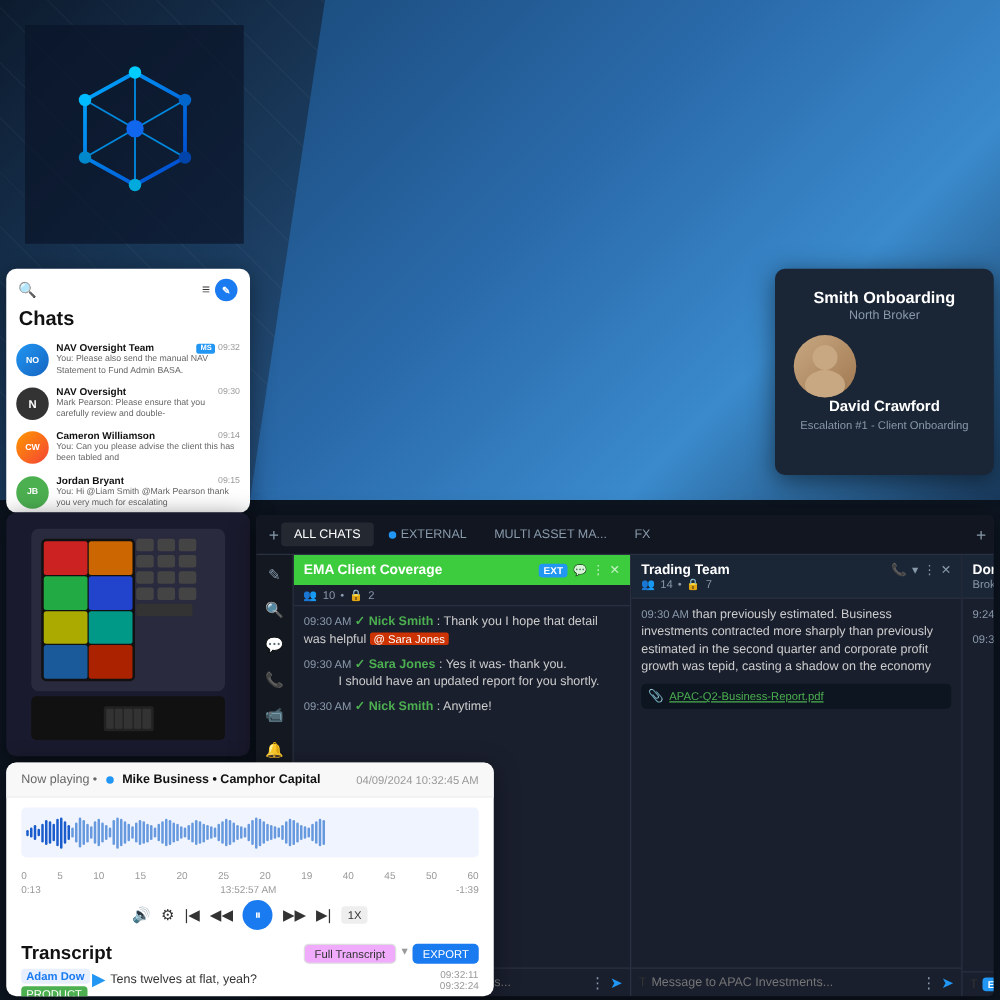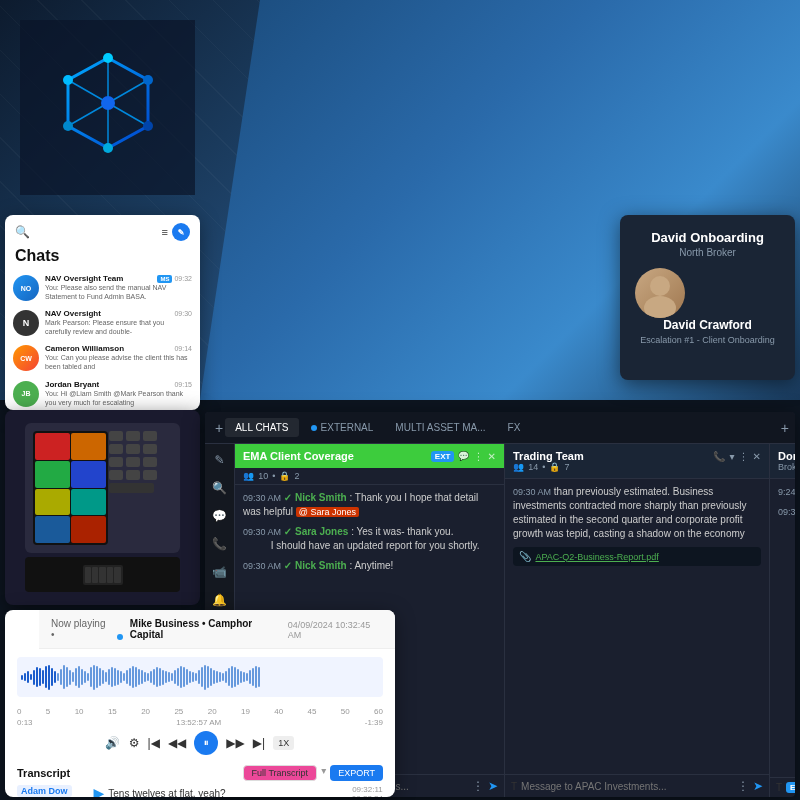--- a/index.html
+++ b/index.html
@@ -186,21 +186,21 @@
     .col3-header { padding: 6px 8px; background: #1a2535; border-bottom: 1px solid #2a3040; }
     .col3-title { font-size: 11px; font-weight: 600; color: white; }
 
     
     .panel-transcript {
       position: absolute; top: 610px; left: 5px; width: 390px; height: 187px;
       background: white; border-radius: 8px; overflow: hidden; box-shadow: 0 4px 20px rgba(0,0,0,0.4);
     }
     .transcript-header {
       padding: 8px 12px; background: #f8f8f8; border-bottom: 1px solid #eee;
-      font-size: 10px; color: #444; display: flex; align-items: flex-end; gap: 4px; margin-left: 34px;
+      font-size: 10px; color: #444; display: flex; align-items: center; gap: 4px;
     }
     .playing-label { color: #666; }
     .playing-name { font-weight: 600; color: #111; }
     .playing-time { color: #999; font-size: 9px; margin-left: auto; }
 
     .waveform-area { padding: 8px 12px; }
     .waveform { height: 40px; background: #f0f4ff; border-radius: 4px; overflow: hidden; position: relative; }
     .waveform-bars {
       display: flex; align-items: center; height: 100%; gap: 1px; padding: 2px 4px;
     }
@@ -212,25 +212,25 @@
       display: flex; align-items: center; justify-content: center; gap: 8px; padding: 4px 12px;
     }
     .ctrl-icon { color: #333; font-size: 12px; cursor: pointer; }
     .ctrl-play { width: 24px; height: 24px; border-radius: 50%; background: #1a7af0; display: flex; align-items: center; justify-content: center; color: white; font-size: 10px; cursor: pointer; }
     .speed-badge { background: #eee; color: #333; font-size: 9px; padding: 2px 5px; border-radius: 3px; cursor: pointer; }
 
     .transcript-body { padding: 6px 12px; }
     .transcript-title-row {
       display: flex; justify-content: space-between; align-items: center; margin-bottom: 4px;
     }
-    .transcript-label { font-size: 11px; font-weight: 600; color: #111; }
-    .transcript-btn { background: #ec4899; border: 1px solid #ddd; border-radius: 4px; padding: 2px 8px; font-size: 9px; color: #333; cursor: pointer; }
+    .transcript-label { font-size: 15px; font-weight: 600; color: #111; }
+    .transcript-btn { background: #f0abfc; border: 1px solid #ddd; border-radius: 4px; padding: 2px 8px; font-size: 9px; color: #333; cursor: pointer; }
     .export-btn { background: #1a7af0; color: white; border: none; border-radius: 4px; padding: 2px 8px; font-size: 9px; cursor: pointer; }
 
-    .transcript-line { display: flex; align-items: flex-start; gap: 22px; margin-top: 4px; }
+    .transcript-line { display: flex; align-items: flex-start; gap: 2px; margin-top: 4px; }
     .speaker-tag { font-size: 9px; font-weight: 600; color: #1a7af0; background: #e8f0ff; padding: 1px 4px; border-radius: 3px; white-space: nowrap; }
     .product-tag { font-size: 9px; background: #4CAF50; color: white; padding: 1px 4px; border-radius: 3px; }
     .transcript-text { font-size: 10px; color: #333; }
 
     
     .face-placeholder {
       width: 50px; height: 50px; border-radius: 50%; background: linear-gradient(135deg, #c8a882, #a07850);
       display: flex; align-items: center; justify-content: center; overflow: hidden;
     }
   </style>
@@ -329,21 +329,21 @@
         <div style="display:flex;align-items:center;justify-content:space-between">
           <span class="chat-name">Jordan Bryant</span>
           <span class="chat-time">09:15</span>
         </div>
         <div class="chat-preview">You: Hi @Liam Smith @Mark Pearson thank you very much for escalating</div>
       </div>
     </div>
   </div>
 
   <div class="panel-client">
-    <div class="client-title">David Onboarding</div>
+    <div class="client-title">Smith Onboarding</div>
     <div class="client-region">North Broker</div>
     <div class="face-placeholder">
       <svg viewBox="0 0 50 50" width="50" height="50">
         <circle cx="25" cy="18" r="10" fill="#c8a882"></circle>
         <ellipse cx="25" cy="40" rx="16" ry="12" fill="#c8a882"></ellipse>
       </svg>
     </div>
     <div class="client-name">David Crawford</div>
     <div class="client-role">Escalation #1 - Client Onboarding</div>
   </div>

